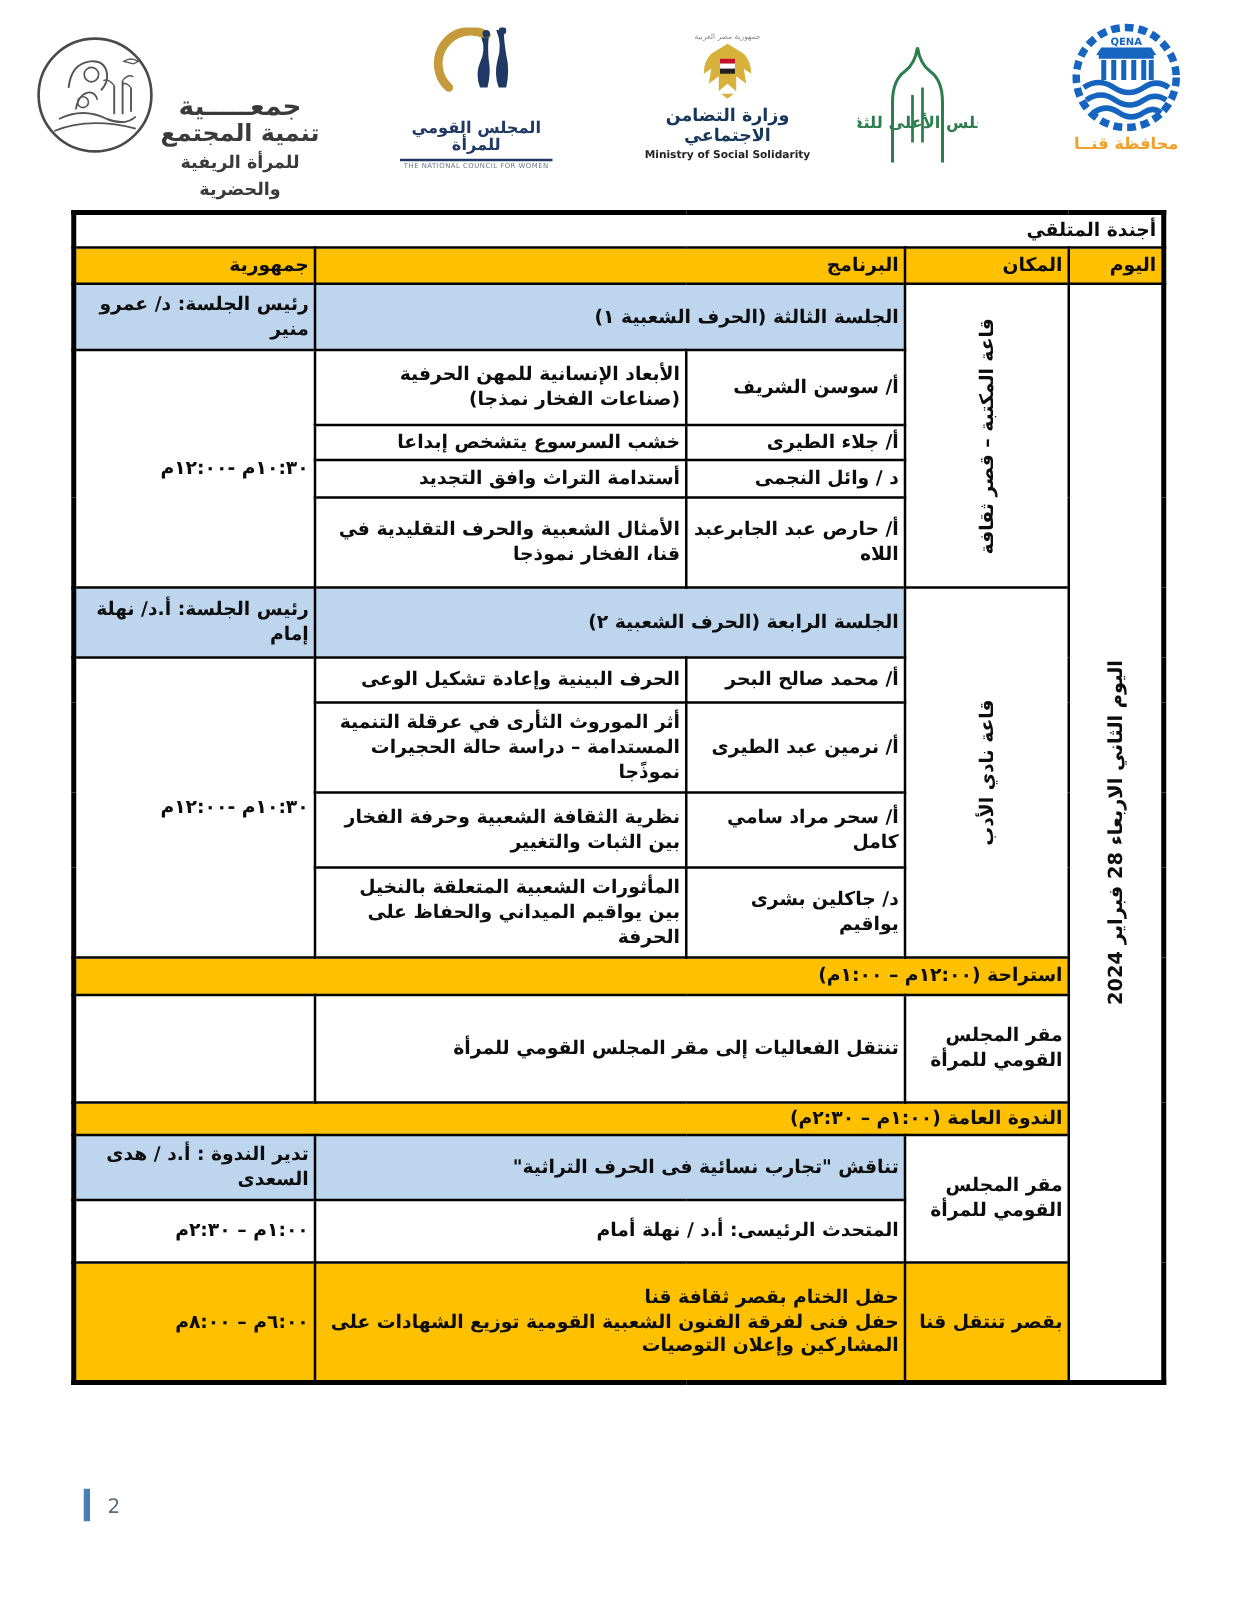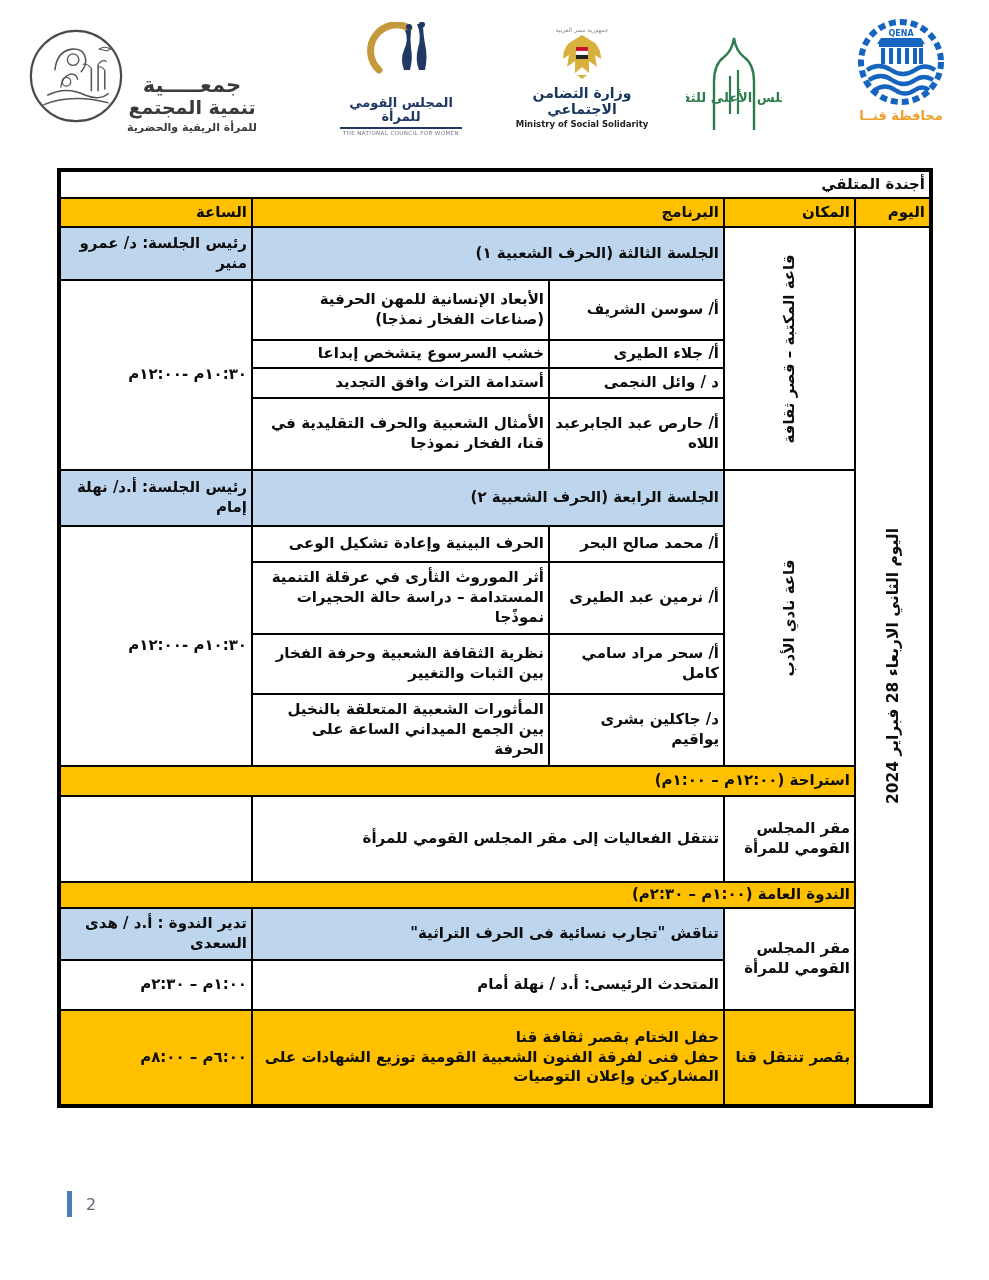--- a/index.html
+++ b/index.html
@@ -6,22 +6,22 @@
   body{
     width:989px;height:1280px;position:relative;background:#ffffff;
     font-family:"DejaVu Sans", sans-serif;color:#111;overflow:hidden;
   }
   
   .logos{position:absolute;top:0;left:0;width:989px;height:150px;}
   .logo{position:absolute;text-align:center;}
   .assoc-text{left:126px;top:50px;width:132px;direction:rtl;color:#3a3a3a;font-weight:bold;margin-top:24px;}
   .assoc-text .l1{font-size:21px;line-height:1.05;}
   .assoc-text .l2{font-size:19px;line-height:1.2;}
-  .assoc-text .l3{font-size:11px;line-height:1.6;}
-  .ncw{left:332px;top:22px;width:138px;}
+  .assoc-text .l3{font-size:14px;line-height:1.6;}
+  .ncw{left:312px;top:22px;width:138px;}
   .ncw .ar{color:#1F3864;font-weight:bold;font-size:13px;direction:rtl;line-height:1.1;}
   .ncw .bar{height:2px;background:#1F3864;margin:2px 8px 1px 8px;}
   .ncw .en{color:#6a7686;font-size:5.5px;letter-spacing:.4px;}
   .mss{left:512px;top:26px;width:140px;}
   .mss .top{font-size:6px;color:#8a8a8a;direction:rtl;}
   .mss .ar{color:#16365C;font-weight:bold;font-size:14px;direction:rtl;line-height:1.15;}
   .mss .en{color:#222;font-weight:bold;font-size:8.5px;margin-top:2px;}
   .scc{left:684px;top:30px;width:100px;}
   .qena{left:853px;top:18px;width:96px;}
   .qena .ar{color:#F0A02B;font-weight:bold;font-size:13px;direction:rtl;margin-top:-2px;}
@@ -149,21 +149,21 @@
 
   <tbody>
       <tr style="height:28px">
     <td colspan="5" class="title-cell">أجندة المتلقي</td>
   </tr>
 
   <tr style="height:29px">
     <td class="orange">اليوم</td>
     <td class="orange">المكان</td>
     <td class="orange" colspan="2">البرنامج</td>
-    <td class="orange">الساعة</td>
+    <td class="orange">جمهورية</td>
   </tr>
 
   <tr style="height:53px">
     <td rowspan="16" class="rot-cell day-cell">
       <div class="rot">اليوم الثاني الاربعاء 28 فبراير 2024</div>
     </td>
     <td rowspan="5" class="rot-cell">
       <div class="rot">قاعة المكتبة – قصر ثقافة</div>
     </td>
     <td colspan="2" class="blue">الجلسة الثالثة (الحرف الشعبية ١)</td>
@@ -204,21 +204,21 @@
   <tr style="height:72px">
     <td class="speaker">أ/ نرمين عبد الطيرى</td>
     <td>أثر الموروث الثأرى في عرقلة التنمية المستدامة – دراسة حالة الحجيرات نموذًجا</td>
   </tr>
   <tr style="height:60px">
     <td class="speaker">أ/ سحر مراد سامي كامل</td>
     <td>نظرية الثقافة الشعبية وحرفة الفخار بين الثبات والتغيير</td>
   </tr>
   <tr style="height:72px">
     <td class="speaker">د/ جاكلين بشرى يواقيم</td>
-    <td>المأثورات الشعبية المتعلقة بالنخيل بين الجمع الميداني الساعة على الحرفة</td>
+    <td>المأثورات الشعبية المتعلقة بالنخيل بين يواقيم الميداني والحفاظ على الحرفة</td>
   </tr>
 
   <tr style="height:30px">
     <td colspan="4" class="orange">استراحة (١٢:٠٠م – ١:٠٠م)</td>
   </tr>
 
   <tr style="height:86px">
     <td>مقر المجلس القومي للمرأة</td>
     <td colspan="2">تنتقل الفعاليات إلى مقر المجلس القومي للمرأة</td>
     <td></td>

